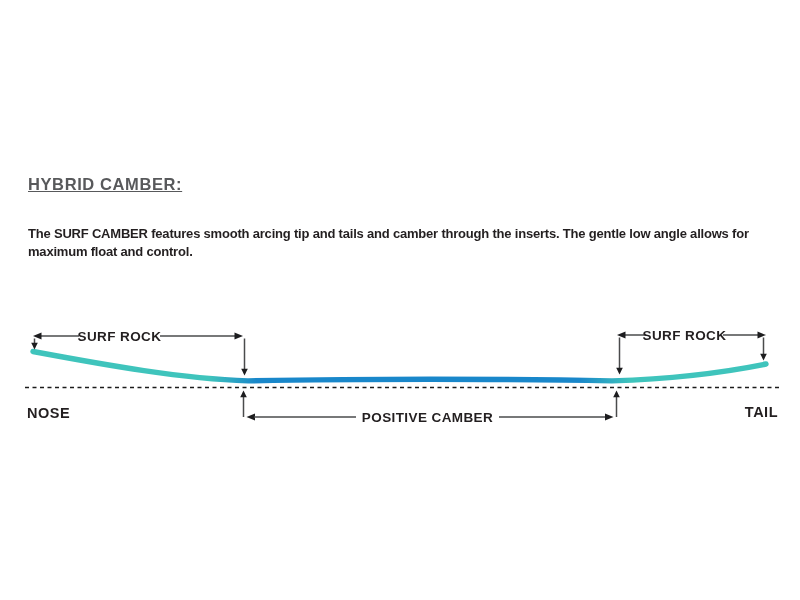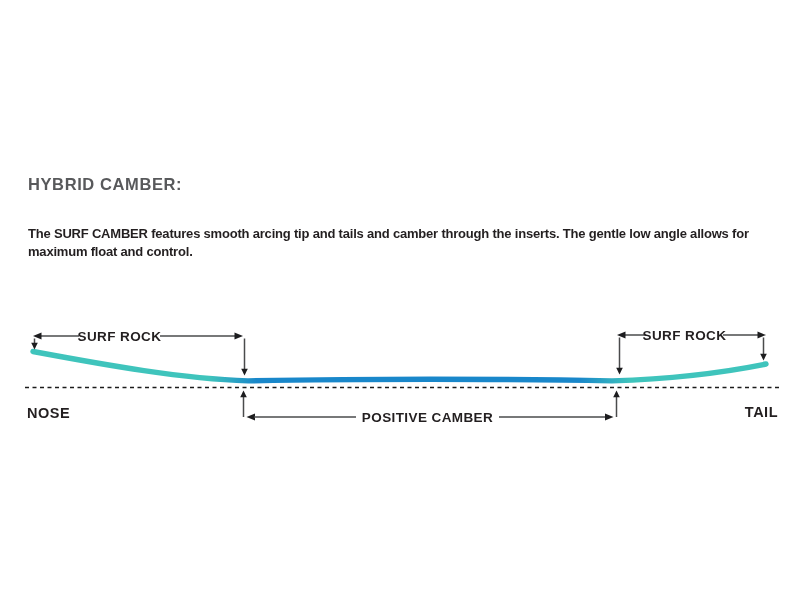--- a/index.html
+++ b/index.html
@@ -32,21 +32,21 @@
   .endlabel{
     font-family:"Liberation Sans",sans-serif;
     font-size:14.5px;font-weight:bold;letter-spacing:.5px;
   }
 </style>
 </head>
 <body>
 
 <div class="stage" style="background: rgb(255, 255, 255);">
 
-  <div class="kicker" style="color: rgb(88, 89, 91);">HYBRID CAMBER:</div>
+  <div class="kicker" style="color: rgb(88, 89, 91); text-decoration: underline;">HYBRID CAMBER:</div>
 
 
   <p class="desc" style="color: rgb(35, 31, 32);">The SURF CAMBER features smooth arcing tip and tails and camber through the inserts. The gentle low angle allows for maximum float and control.</p>
 
   <svg class="diagram" viewBox="0 0 800 600" xmlns="http://www.w3.org/2000/svg">
 
     <defs>
       <linearGradient id="boardGrad" gradientUnits="userSpaceOnUse" x1="33" y1="0" x2="766" y2="0">
         <stop offset="0" stop-color="#3fc4bc"></stop>
         <stop offset="0.24" stop-color="#3fc4bc"></stop>

